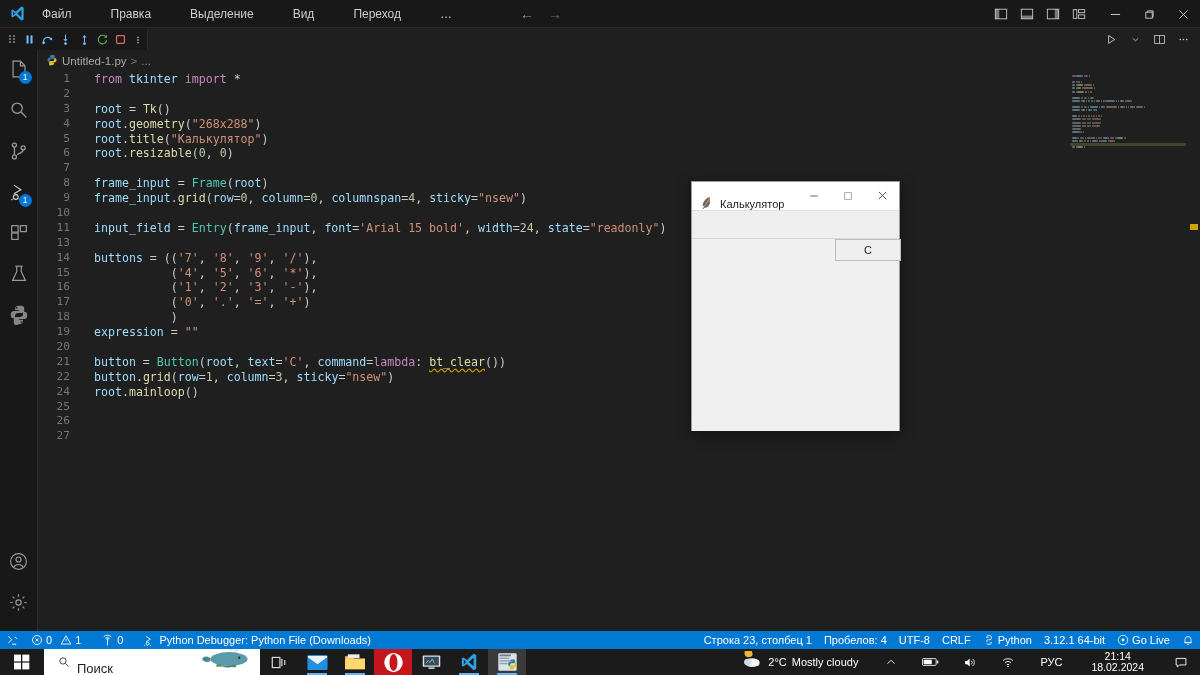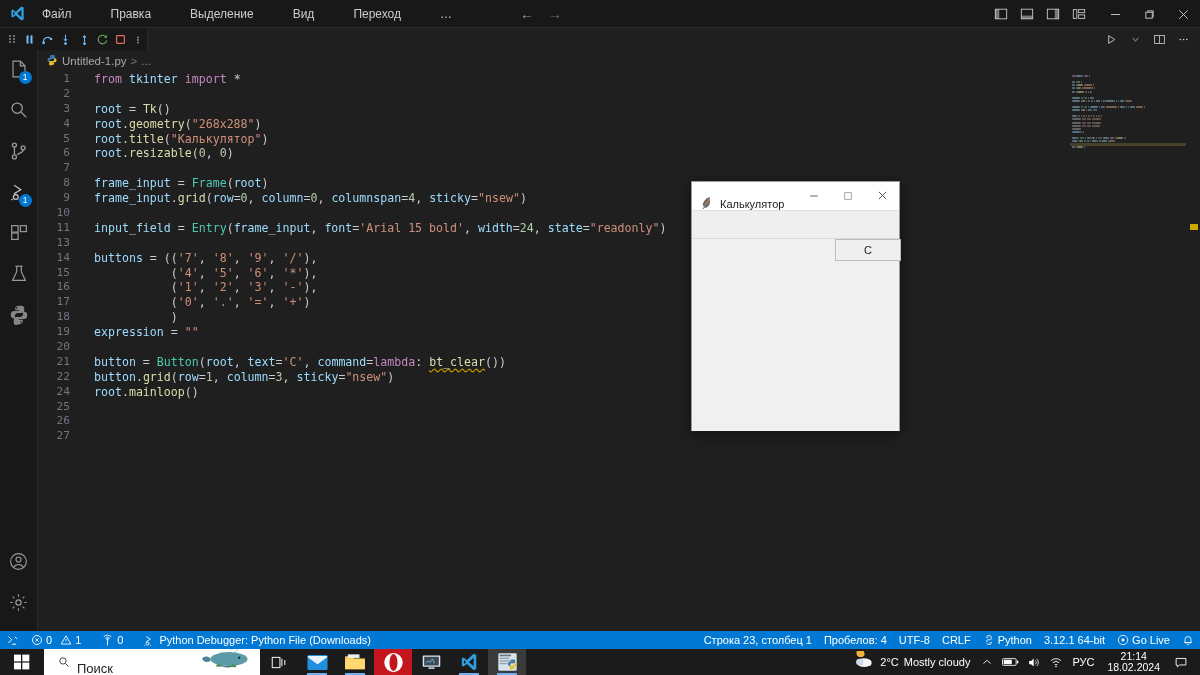--- a/index.html
+++ b/index.html
@@ -158,21 +158,21 @@
   .start { width: 44px; height: 26px; display: flex; align-items: center; justify-content: center; }
   .searchbox {
     width: 216px; height: 26px; background: #ffffff; display: flex; align-items: center;
     gap: 7px; padding-left: 14px; position: relative; overflow: hidden;
   }
   .searchbox .txt { font-size: 13px; color: #222; margin-top: 12px; }
   .whale { position: absolute; right: 2px; bottom: -2px; }
   .tbapp { width: 38px; height: 26px; display: flex; align-items: center; justify-content: center; position: relative; }
   .tbapp .under { position: absolute; bottom: 0; left: 9px; width: 20px; height: 2px; background: #6ab0f3; }
   .tbapp.active { background: #3a3a3a; }
-  .tray { margin-left: auto; display: flex; align-items: center; gap: 0; padding-right: 6px; }
+  .tray { margin-left: auto; display: flex; align-items: center; gap: 16px; padding-right: 6px; }
   .tray-item { display: flex; align-items: center; gap: 5px; padding: 0 6px; height: 26px; }
   .tray-txt { font-size: 11px; color: #ffffff; }
   .clock { display: flex; flex-direction: column; align-items: center; padding: 0 8px; line-height: 11.5px; }
   .clock div { font-size: 10.5px; color: #ffffff; }
 </style>
 </head>
 <body>
 
 <div id="app">
 

